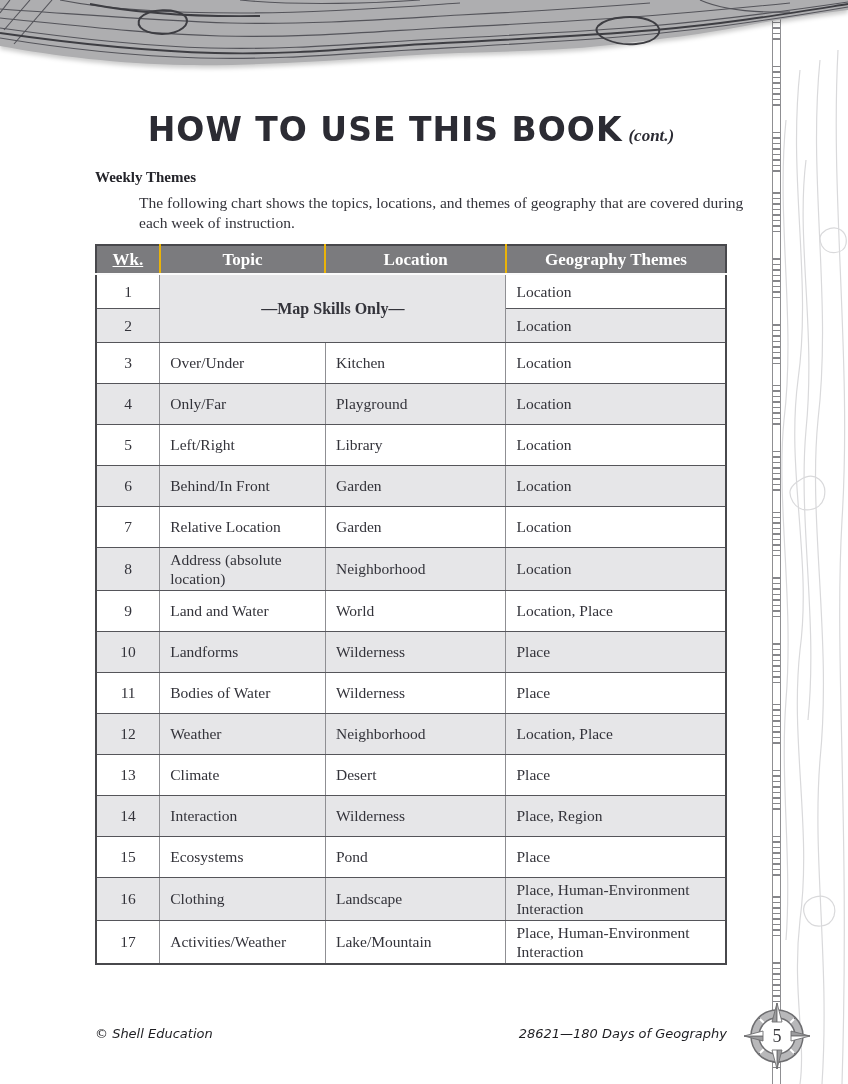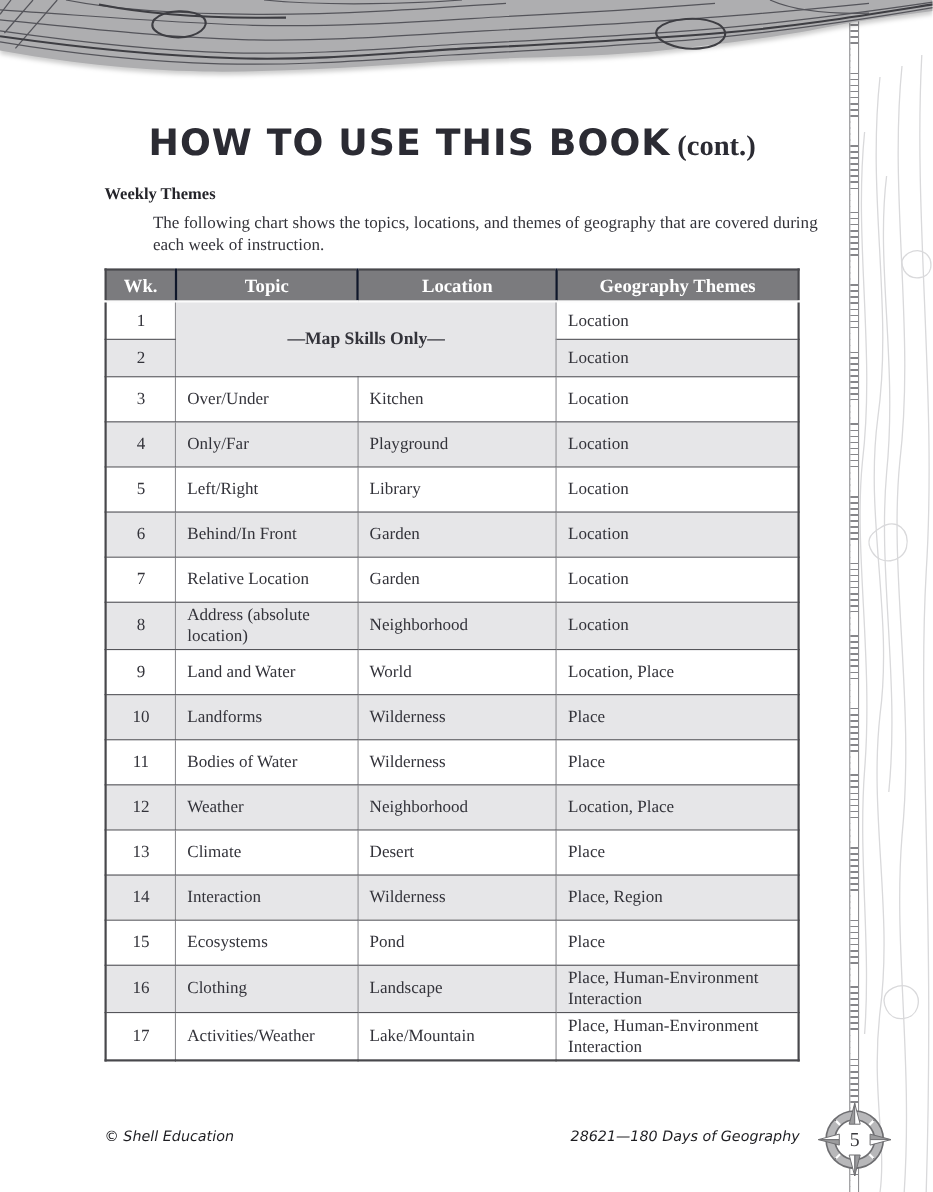--- a/index.html
+++ b/index.html
@@ -47,21 +47,22 @@
     font-family:"DejaVu Sans",sans-serif;
     font-weight:800;
     font-size:33px;
     letter-spacing:1px;
     color:#2b2b33;
     white-space:nowrap;
   }
   h1 .cont{
     font-family:"Liberation Serif",serif;
     font-weight:600;
-    font-size:26px;
+    font-style:italic;
+    font-size:17px;
     letter-spacing:0;
     margin-left:6px;
     margin-top:36px;
   }
   h2{
     margin-top:20px;
     font-size:15px;
     font-weight:bold;
     color:var(--heading-ink);
   }
@@ -79,25 +80,25 @@
     border-collapse:collapse;
     width:632px;
     border:2px solid var(--border-outer);
   }
   th{
     background:var(--header-bg);
     color:#ffffff;
     font-weight:bold;
     font-size:17px;
     height:29px;
-    border-left:2px solid #0f172a;
+    border-left:2px solid #eab308;
     border-bottom:2px solid #fbfbfb;
     text-align:center;
   }
-  th:first-child{border-left:none;}
+  th:first-child{border-left:none;text-decoration:underline;}
   td{
     border:1px solid var(--border-v);
     border-top-color:var(--border-h);
     border-bottom-color:var(--border-h);
     font-size:15.5px;
     line-height:19px;
     color:var(--ink);
     padding:2px 10px;
     height:41px;
     background:#ffffff;

